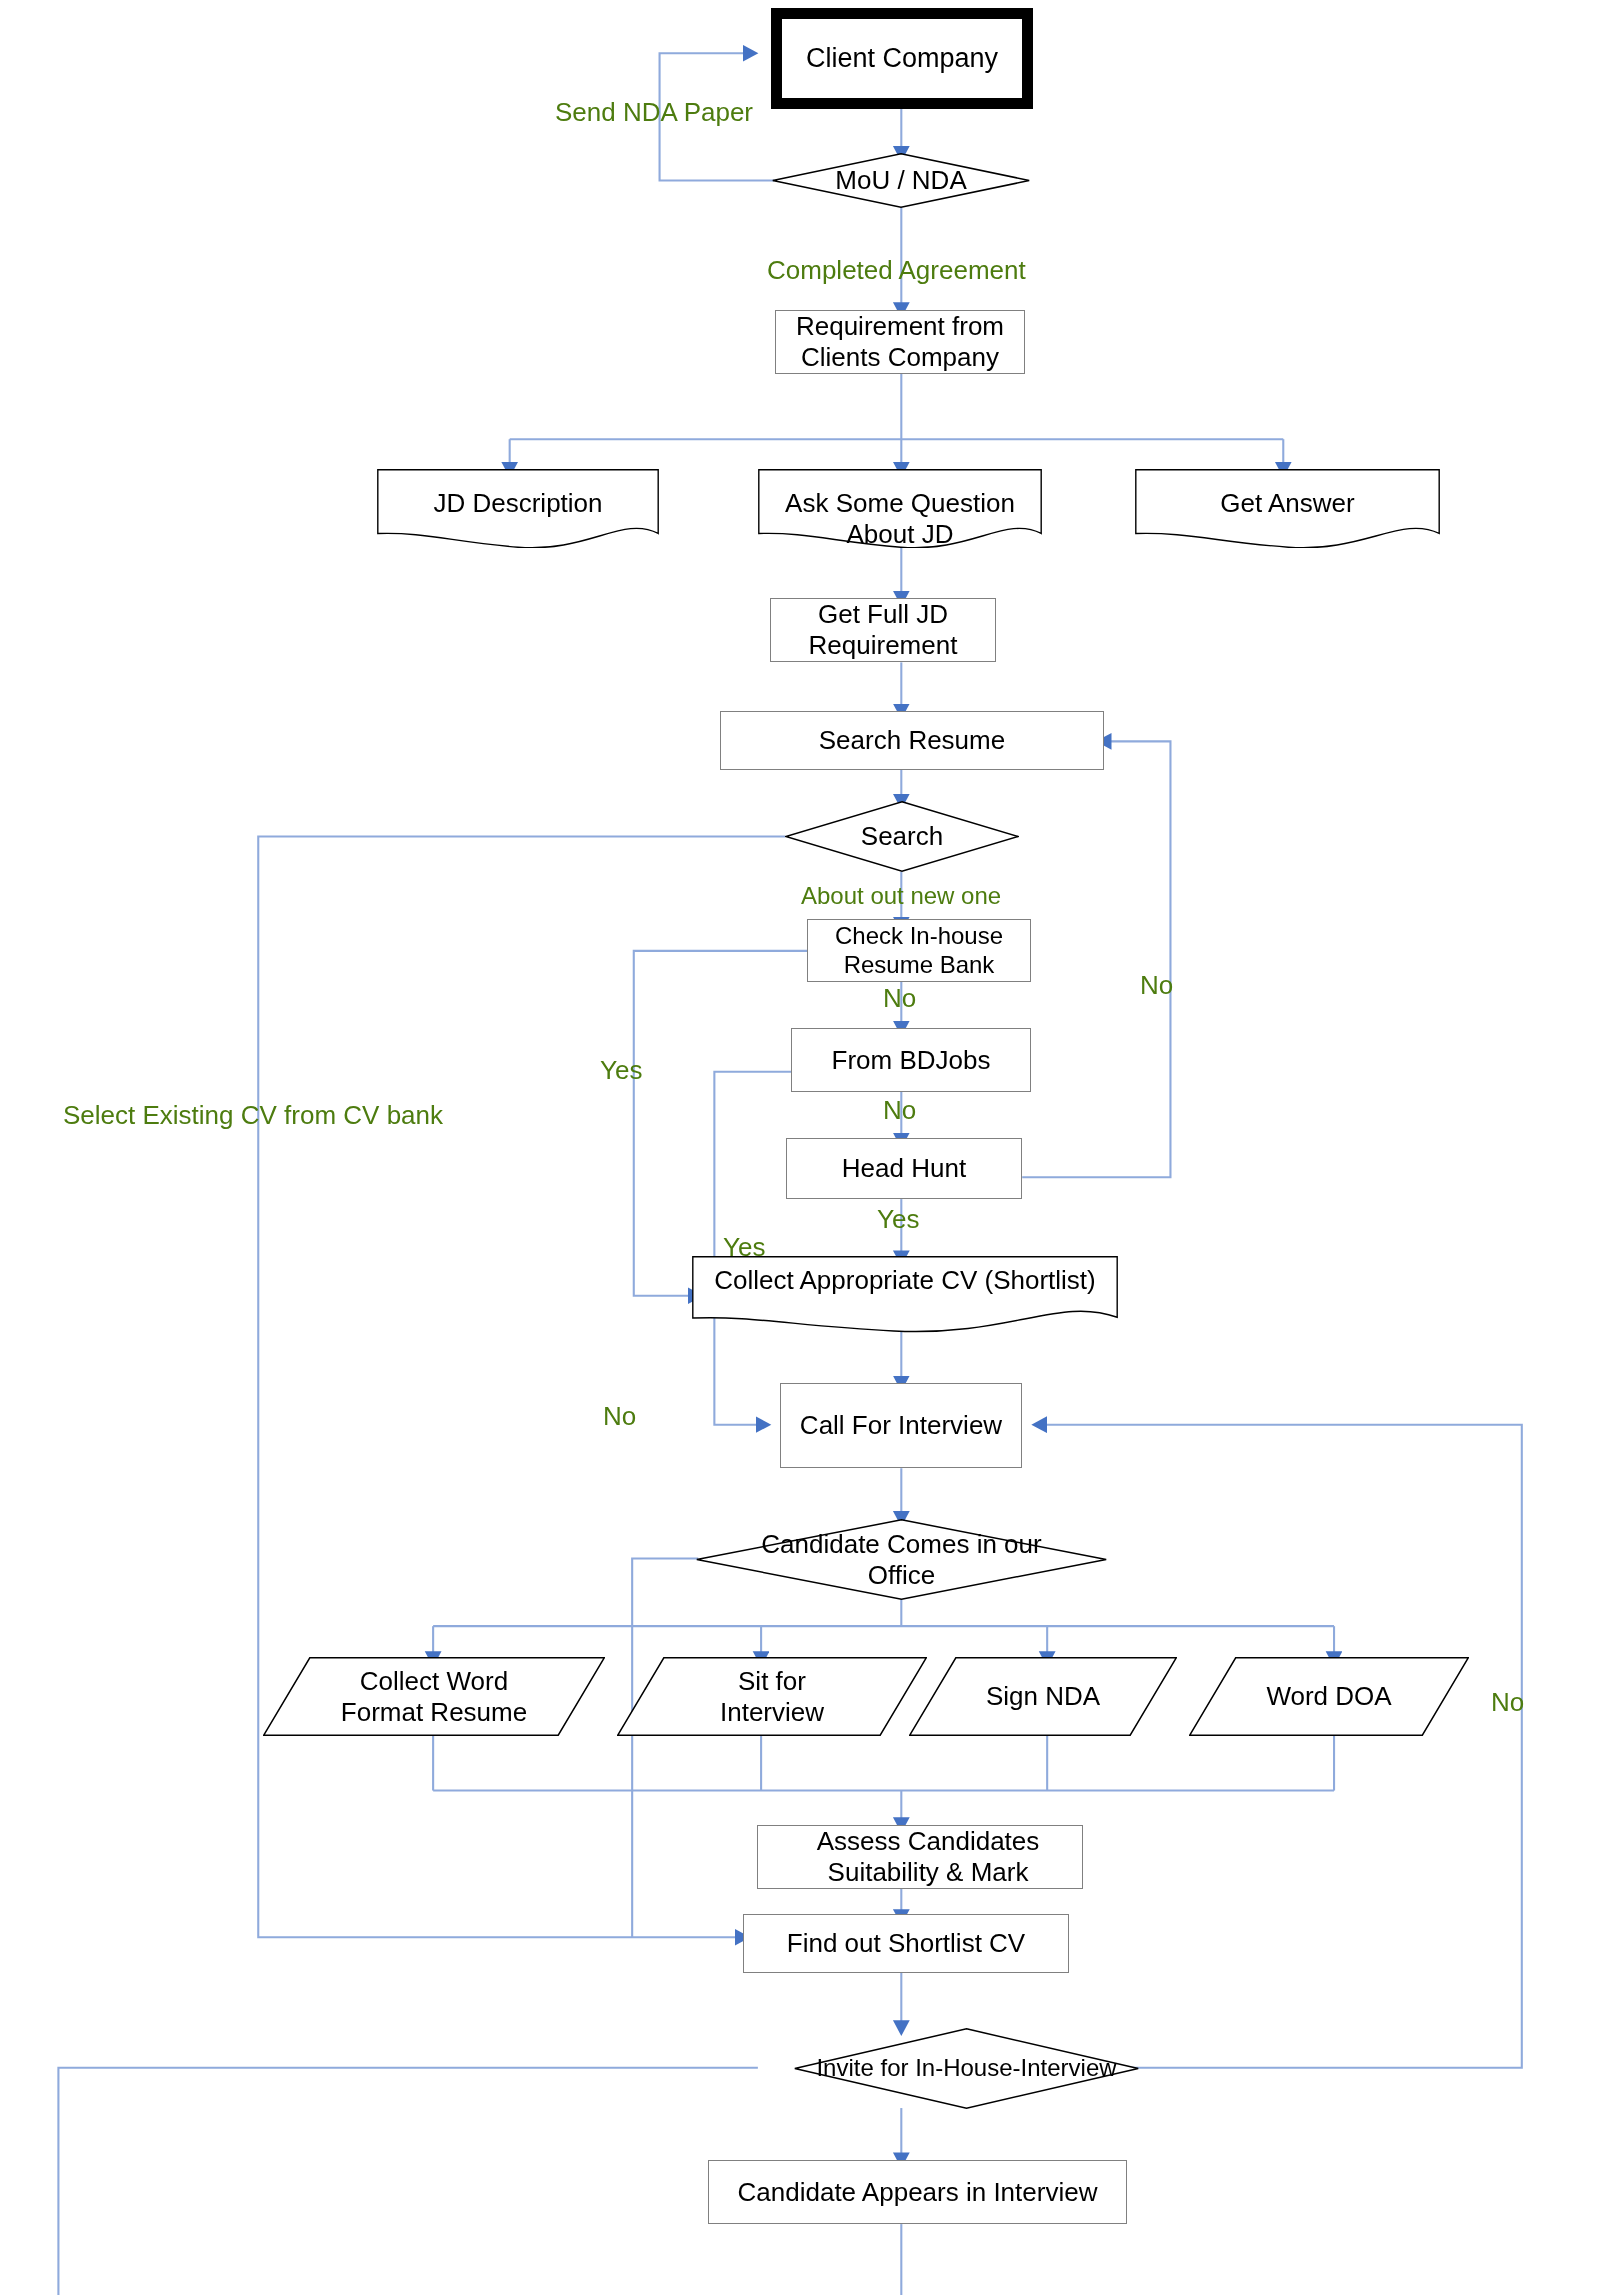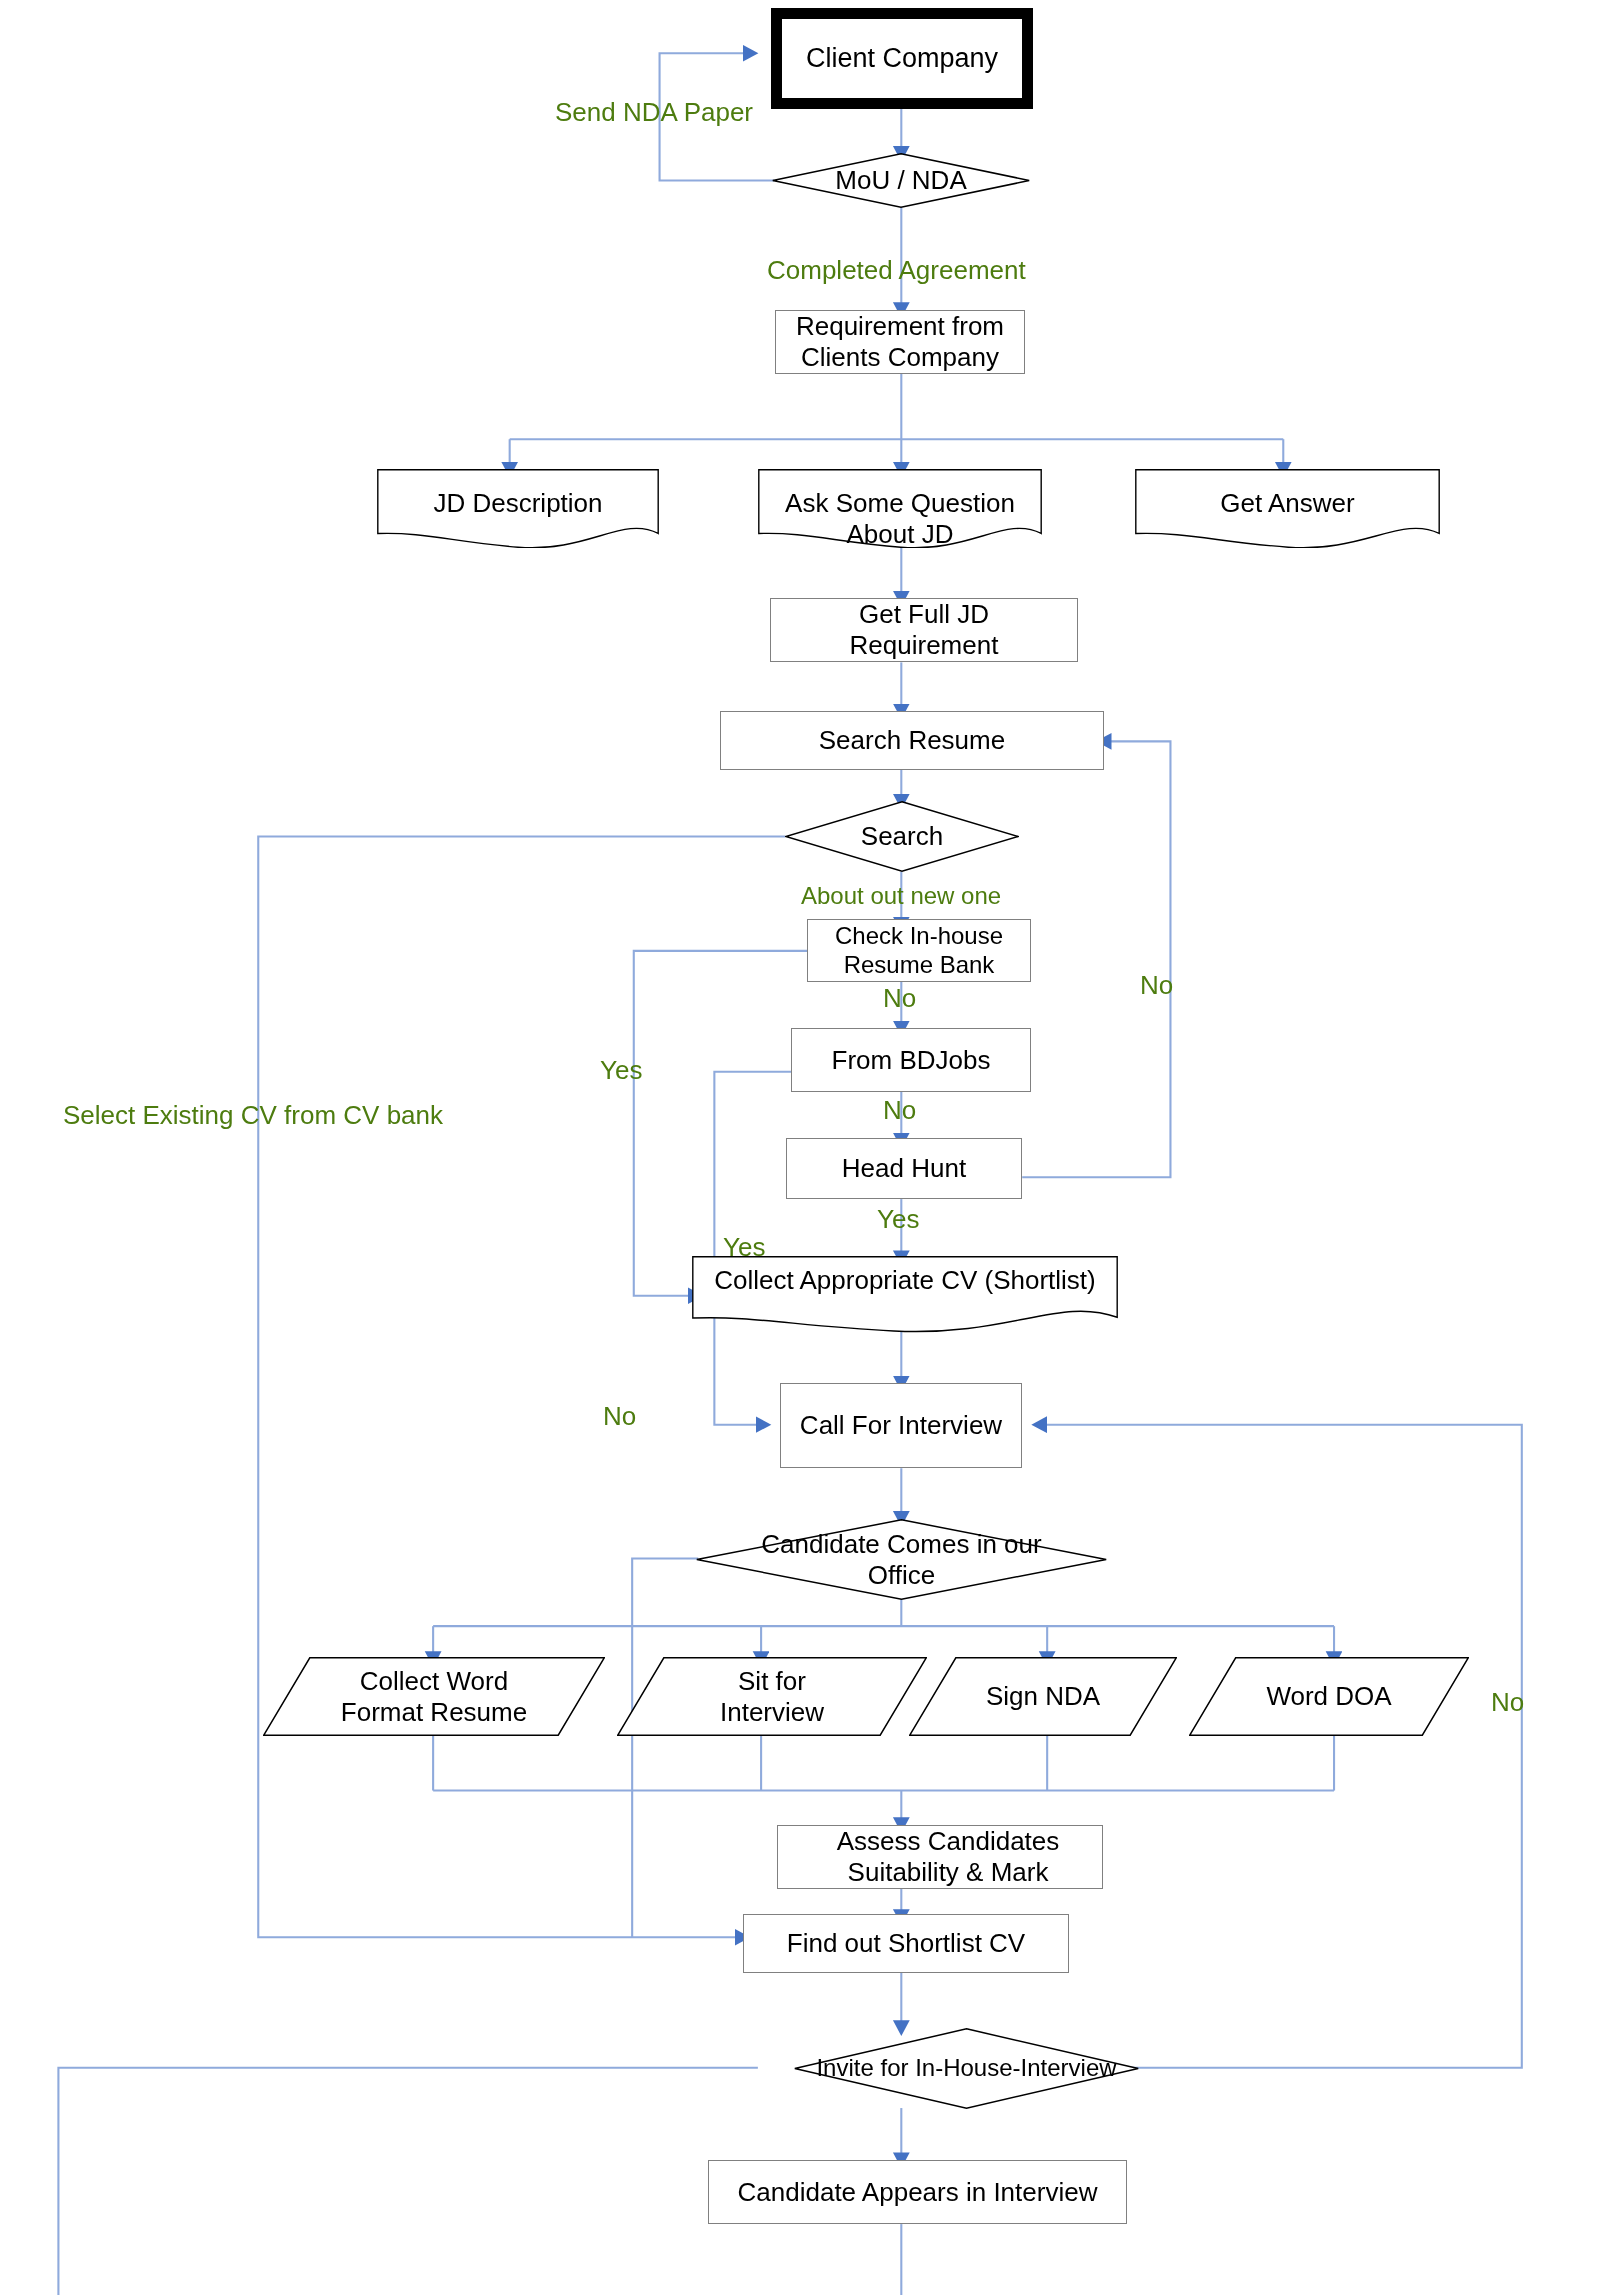--- a/index.html
+++ b/index.html
@@ -181,21 +181,21 @@
 About JD</span>
   </div>
 
   <div class="node doc f32" style="left:1135px;top:469px;width:305px;height:79px;">
     <svg viewBox="0 0 378 98" preserveAspectRatio="none">
       <path d="M1,1 H377 V80 C 330,57 283,104 190,97 C 105,91 64,78 1,80 Z" fill="#ffffff" stroke="#000000" stroke-width="1.4" vector-effect="non-scaling-stroke"></path>
     </svg>
     <span class="lbl" style="margin-bottom:11.3px;">Get Answer</span>
   </div>
 
-  <div class="node rect f32" style="left:770px;top:598px;width:308px;height:64px;">
+  <div class="node rect f32" style="left:770px;top:598px;width:226px;height:64px;">
     <span class="lbl">Get Full JD
 Requirement</span>
   </div>
 
   <div class="node rect f32" style="left:720px;top:711px;width:384px;height:59px;">
     <span class="lbl">Search Resume</span>
   </div>
 
   <div class="node diamond f32" style="left:785px;top:801px;width:234px;height:71px;">
     <svg viewBox="0 0 290 88" preserveAspectRatio="none">
@@ -259,21 +259,21 @@
     <span class="lbl">Sign NDA</span>
   </div>
 
   <div class="node para f32" style="left:1189px;top:1657px;width:280px;height:79px;">
     <svg viewBox="0 0 348 98" preserveAspectRatio="none">
       <polygon points="58,1 347,1 290,97 1,97" fill="#ffffff" stroke="#000000" stroke-width="1.5" vector-effect="non-scaling-stroke"></polygon>
     </svg>
     <span class="lbl">Word DOA</span>
   </div>
 
-  <div class="node rect f32" style="left:777px;top:1825px;width:326px;height:64px;padding-left:16px;">
+  <div class="node rect f32" style="left:757px;top:1825px;width:326px;height:64px;padding-left:16px;">
     <span class="lbl">Assess Candidates
 Suitability &amp; Mark</span>
   </div>
 
   <div class="node rect f32" style="left:743px;top:1914px;width:326px;height:59px;">
     <span class="lbl">Find out Shortlist CV</span>
   </div>
 
   <div class="node diamond f30" style="left:794px;top:2028px;width:345px;height:81px;">
     <svg viewBox="0 0 428 100" preserveAspectRatio="none">

